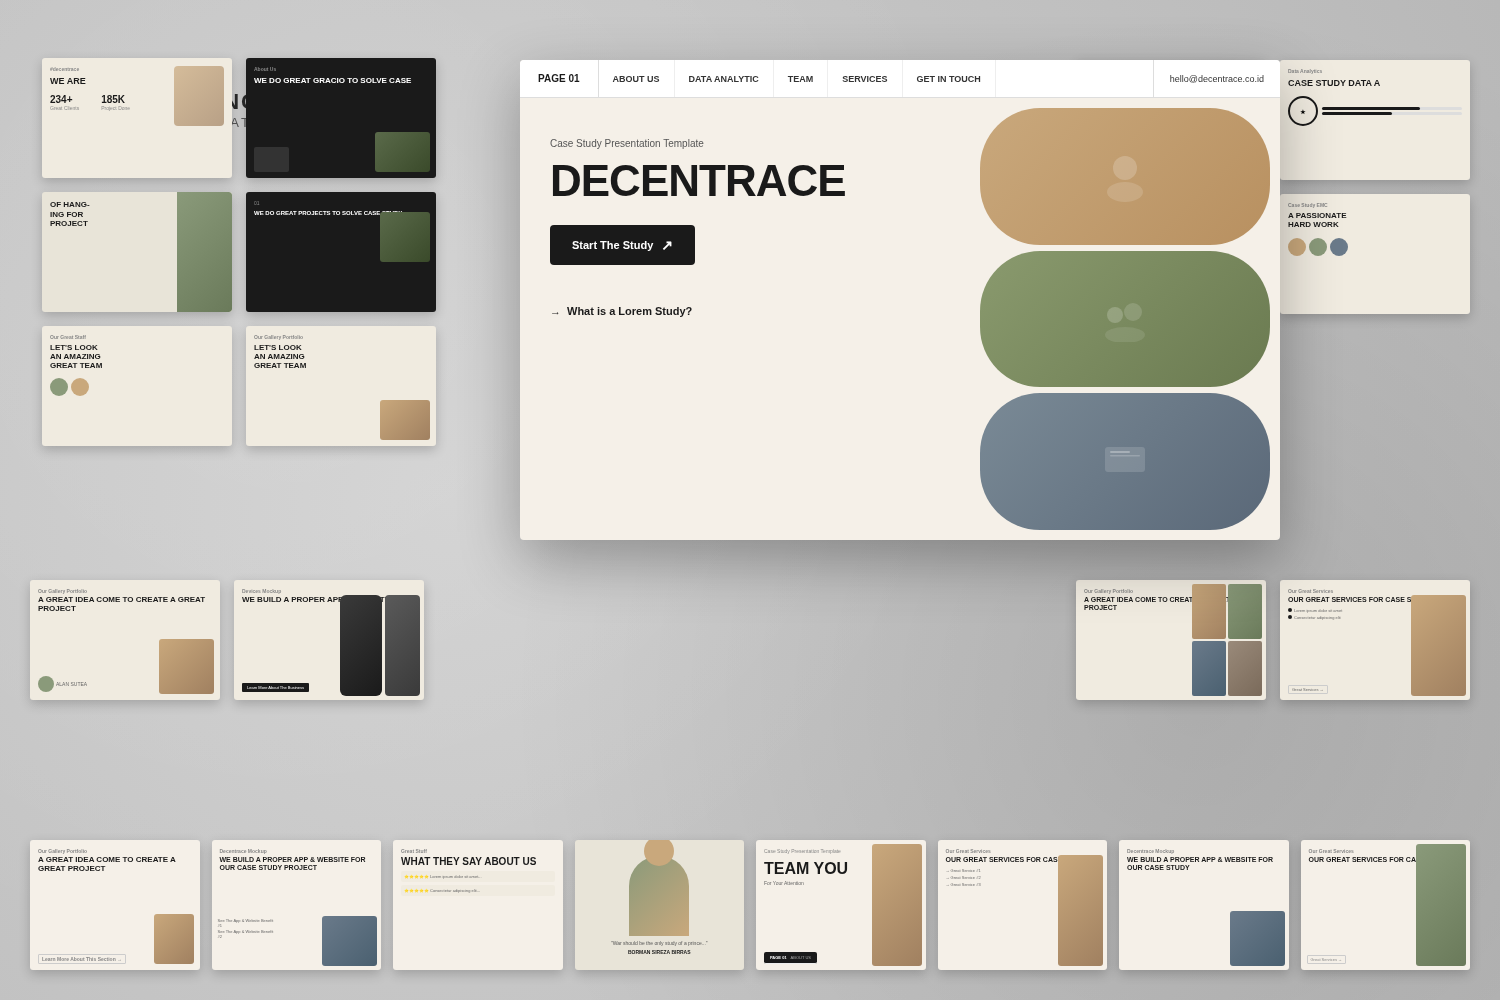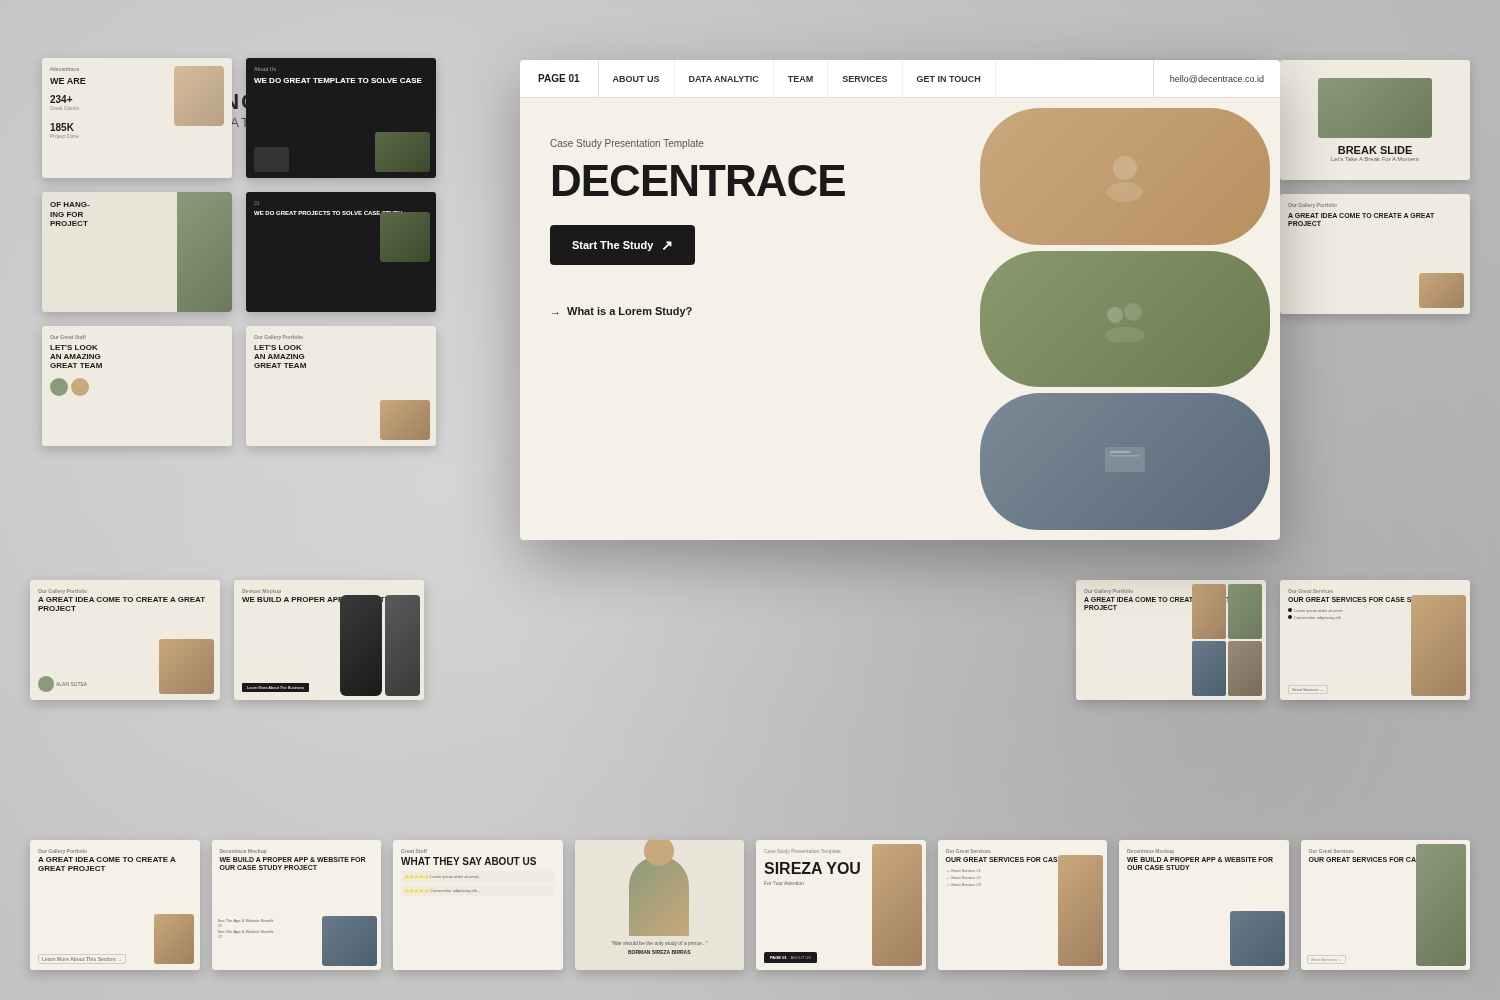--- a/index.html
+++ b/index.html
@@ -308,38 +308,38 @@
     </div>
   </div>
 </div>
 
 <div class="slides-grid">
 
   <div class="thumb-slide" style="background:#f0ebe0;">
     <div class="thumb-inner">
       <div style="font-size:5px;color:#888;font-weight:600;">#decentrace</div>
       <div style="font-size:9px;font-weight:900;color:#1a1a1a;">WE ARE</div>
-      <div style="display:flex;gap:11px;margin-top:4px;flex-direction:column;">
+      <div style="display:flex;gap:22px;margin-top:4px;">
         <div>
           <div style="font-size:10px;font-weight:800;color:#1a1a1a;">234+</div>
           <div style="font-size:5px;color:#888;">Great Clients</div>
         </div>
         <div>
           <div style="font-size:10px;font-weight:800;color:#1a1a1a;">185K</div>
           <div style="font-size:5px;color:#888;">Project Done</div>
         </div>
       </div>
       <div style="position:absolute;right:8px;top:8px;width:50px;height:60px;background:linear-gradient(135deg,#c9a87c,#a08060);border-radius:4px;opacity:0.7;"></div>
     </div>
   </div>
 
   <div class="thumb-slide dark">
     <div class="thumb-inner">
       <div style="font-size:5px;color:#888;font-weight:600;">About Us</div>
-      <div style="font-size:8px;font-weight:900;color:#fff;line-height:1.2;">WE DO GREAT TEMPLATE TO SOLVE CASE</div>
+      <div style="font-size:8px;font-weight:900;color:#fff;line-height:1.2;">WE DO GREAT GRACIO TO SOLVE CASE</div>
       <div style="position:absolute;bottom:6px;right:6px;width:55px;height:40px;background:linear-gradient(135deg,#5a6a4a,#3a4a2a);border-radius:3px;"></div>
       <div style="position:absolute;bottom:6px;left:8px;width:35px;height:25px;background:#333;border-radius:2px;"></div>
     </div>
   </div>
 
   <div class="thumb-slide" style="background:#e8e4d8;">
     <div class="thumb-inner">
       <div style="font-size:8px;font-weight:800;color:#1a1a1a;line-height:1.2;">OF HANG-<br>ING FOR<br>PROJECT</div>
       <div style="position:absolute;right:0;top:0;bottom:0;width:55px;background:linear-gradient(135deg,#8a9a7a,#6a7a5a);border-radius:0 3px 3px 0;"></div>
     </div>
@@ -381,20 +381,37 @@
         <div style="width:36px;height:36px;background:linear-gradient(135deg,#c9a87c,#a08060);border-radius:50%;flex-shrink:0;"></div>
         <div>
           <div style="font-size:5px;color:#888;">Content of Decentrace</div>
           <div style="font-size:9px;font-weight:900;color:#1a1a1a;">GRACIO</div>
           <div style="font-size:5px;color:#666;line-height:1.3;">Lorem ipsum dolor sit amet consectetur adipiscing elit</div>
         </div>
       </div>
     </div>
   </div>
 
+  <div class="thumb-slide" style="background:#f0ebe0;">
+    <div class="thumb-inner">
+      <div style="font-size:5px;color:#888;font-weight:600;">Data Analytics</div>
+      <div style="font-size:9px;font-weight:900;color:#1a1a1a;">CASE STUDY DATA A</div>
+      <div style="display:flex;gap:4px;margin-top:4px;">
+        <div style="width:30px;height:30px;border:2px solid #1a1a1a;border-radius:50%;display:flex;align-items:center;justify-content:center;font-size:6px;font-weight:700;">★</div>
+        <div style="flex:1;display:flex;flex-direction:column;gap:2px;justify-content:center;">
+          <div style="height:3px;background:#ddd;border-radius:2px;">
+              <div style="width:70%;height:100%;background:#1a1a1a;border-radius:2px;"></div>
+            </div>
+          <div style="height:3px;background:#ddd;border-radius:2px;">
+              <div style="width:50%;height:100%;background:#1a1a1a;border-radius:2px;"></div>
+            </div>
+        </div>
+      </div>
+    </div>
+  </div>
 
   <div class="thumb-slide" style="background:#f0ebe0;">
     <div style="width:100%;height:100%;display:flex;flex-direction:column;align-items:center;justify-content:center;">
       <div style="width:60%;height:50%;background:linear-gradient(135deg,#8a9a7a,#6a7a5a);border-radius:3px;margin-bottom:6px;"></div>
       <div style="font-size:11px;font-weight:900;color:#1a1a1a;text-align:center;">BREAK SLIDE</div>
       <div style="font-size:6px;color:#666;text-align:center;">Let's Take A Break For A Moment</div>
     </div>
   </div>
 
 
@@ -449,21 +466,21 @@
       <div style="width:60px;height:80px;background:linear-gradient(135deg,#8a9a7a,#c9a87c);border-radius:40px 40px 0 0;position:relative;">
         <div style="position:absolute;top:-20px;left:50%;transform:translateX(-50%);width:30px;height:30px;background:#c9a87c;border-radius:50%;"></div>
       </div>
       <div style="margin-top:4px;font-size:5px;color:#555;text-align:center;line-height:1.4;padding:0 6px;">"War should be the only study of a prince..."</div>
       <div style="font-size:5px;font-weight:700;color:#1a1a1a;margin-top:2px;">BORMAN SIREZA BIRRAS</div>
     </div>
   </div>
 
   <div class="bottom-slide">
     <div style="font-size:5px;color:#888;">Case Study Presentation Template</div>
-    <div style="font-size:16px;font-weight:900;color:#1a1a1a;line-height:1.1;margin-top:6px;">SIREZA YOU</div>
+    <div style="font-size:16px;font-weight:900;color:#1a1a1a;line-height:1.1;margin-top:6px;">TEAM YOU</div>
     <div style="font-size:5px;color:#666;margin-top:2px;">For Your Attention</div>
     <div style="position:absolute;right:4px;top:4px;bottom:4px;width:50px;background:linear-gradient(135deg,#c9a87c,#a08060);border-radius:3px;"></div>
     <div style="position:absolute;bottom:6px;left:8px;">
       <div class="nav-bar-slide" style="height:12px;background:#1a1a1a;border-radius:2px;padding:0 6px;display:flex;align-items:center;gap:4px;">
         <span style="font-size:4px;color:#fff;font-weight:600;">PAGE 01</span>
         <span style="font-size:4px;color:#aaa;">ABOUT US</span>
       </div>
     </div>
   </div>
 

